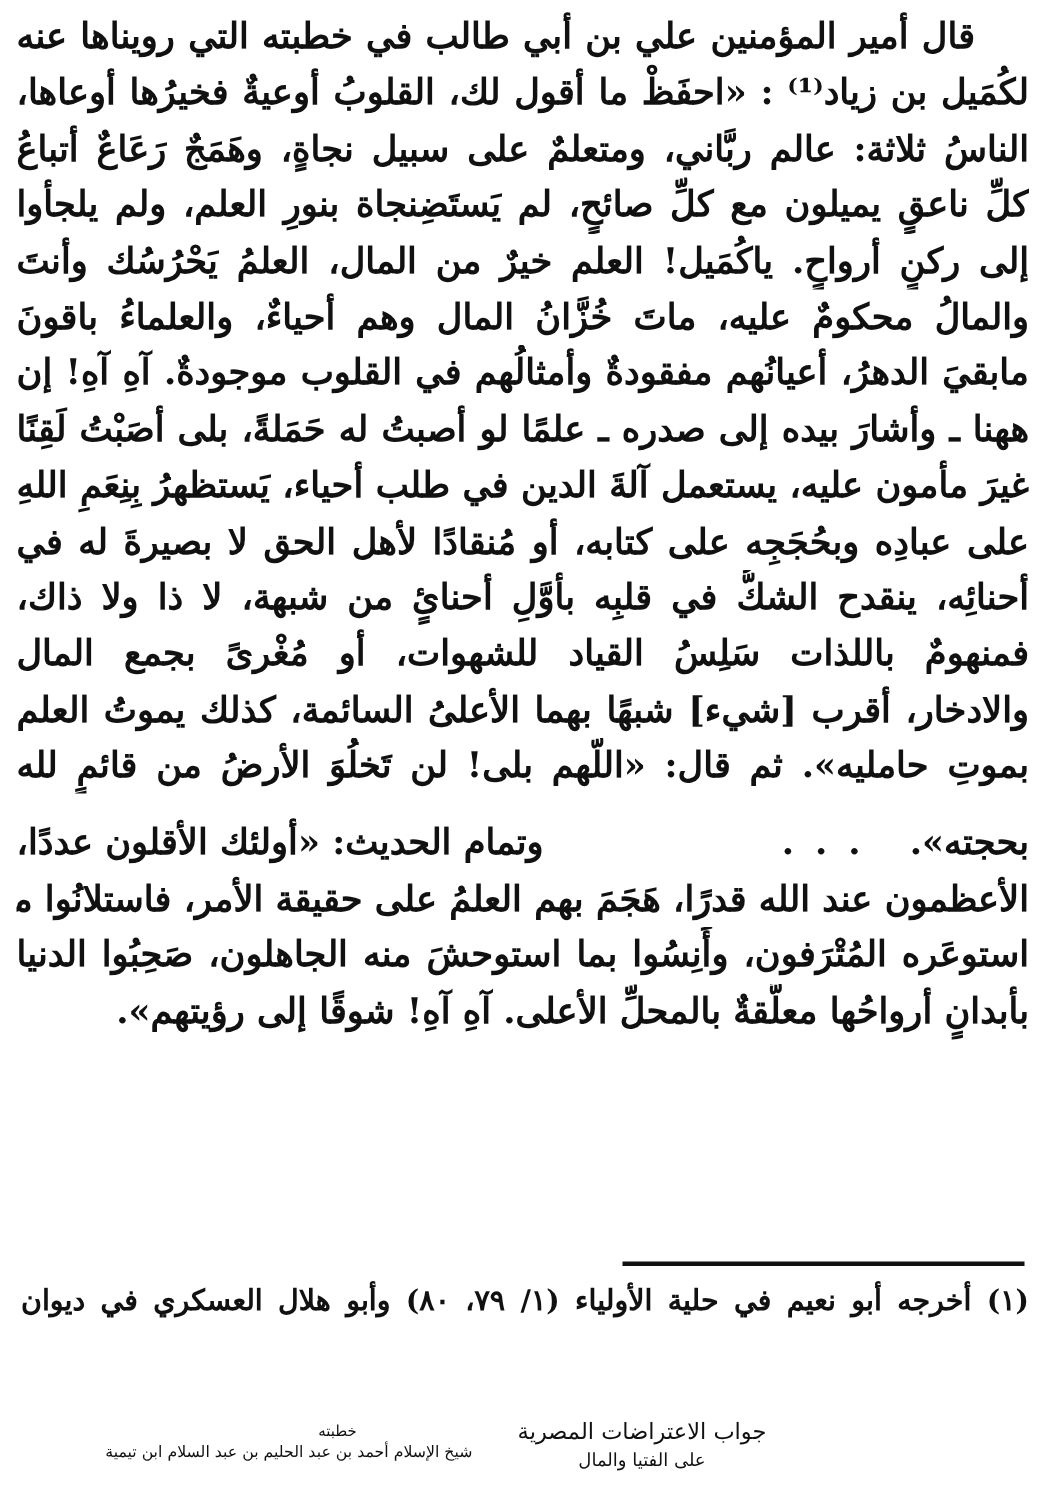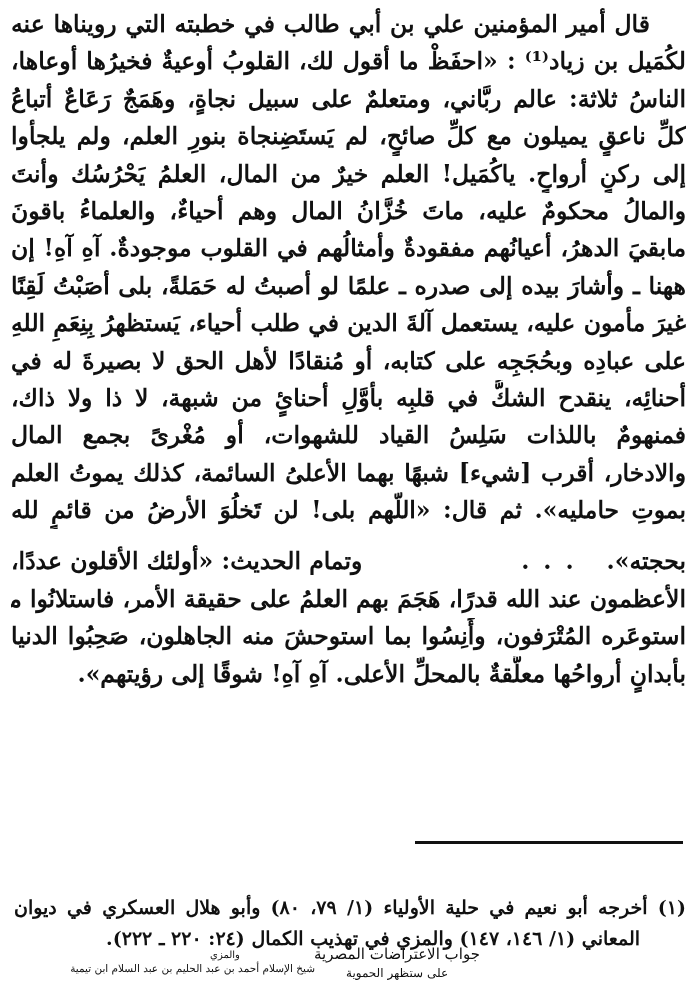--- a/index.html
+++ b/index.html
@@ -10,27 +10,27 @@
                font-size:23.5px; font-weight:bold; }
   .line { display:block; height:37.4px; line-height:37.4px; white-space:nowrap;
           text-align:justify; text-align-last:justify; overflow:hidden; }
   .line.first { padding-right:36px; }
   .line.last { text-align-last:right; }
   .line.split { display:flex; justify-content:space-between; text-align-last:auto; }
   .line.split .right-part { }
   .line.split .dots { letter-spacing:14px; margin-left:140px; }
   .gap { height:14px; }
   .sep { position:absolute; left:415px; width:268px; top:841px; height:3px; background:#111; }
-  .footnote { position:absolute; left:14px; right:14px; top:892px; direction:rtl;
+  .footnote { position:absolute; left:14px; right:14px; top:852px; direction:rtl;
               font-size:19px; font-weight:bold; }
   .footnote .fline { display:block; height:31px; line-height:31px; white-space:nowrap; }
   .footnote .fline.one { text-align:justify; text-align-last:justify; }
   .footnote .fline.two { padding-right:46px; }
   .footer { position:absolute; top:938px; left:0; width:700px; height:60px; direction:rtl; }
-  .footer-title { position:absolute; left:312px; width:170px; top:6px; text-align:center; }
+  .footer-title { position:absolute; left:343px; width:170px; top:6px; text-align:center; }
   .footer-title .t1 { display:block; font-size:15px; line-height:20px; font-family:"DejaVu Serif", serif; }
   .footer-title .t2 { display:block; font-size:12px; line-height:18px; font-family:"DejaVu Serif", serif; }
   .footer-author { position:absolute; left:135px; width:180px; top:10px; text-align:center; }
   .footer-author .a1 { display:block; font-size:10px; line-height:13px; }
   .footer-author .a2 { display:block; font-size:10.5px; line-height:14px; white-space:nowrap; }
 </style>
 </head>
 <body>
 
 <div class="page">
@@ -58,27 +58,26 @@
     </span>
     <span class="line">الأعظمون عند الله قدرًا، هَجَمَ بهم العلمُ على حقيقة الأمر، فاستلانُوا ما</span>
     <span class="line">استوعَره المُتْرَفون، وأَنِسُوا بما استوحشَ منه الجاهلون، صَحِبُوا الدنيا</span>
     <span class="line last">بأبدانٍ أرواحُها معلَّقةٌ بالمحلِّ الأعلى. آهِ آهِ! شوقًا إلى رؤيتهم».</span>
   </div>
 
   <div class="sep"></div>
 
   <div class="footnote">
     <span class="fline one">(١)  أخرجه أبو نعيم في حلية الأولياء (١/ ٧٩، ٨٠) وأبو هلال العسكري في ديوان</span>
-    <span class="fline two">المعاني (١/ ١٤٦، ١٤٧) والمزي في تهذيب الكمال (٢٤: ٢٢٠ ـ ٢٢٢).</span>
   </div>
 
   <div class="footer">
     <div class="footer-title">
       <span class="t1">جواب الاعتراضات المصرية</span>
-      <span class="t2">على ستظهر الحموية</span>
+      <span class="t2">على الفتيا والمال</span>
     </div>
     <div class="footer-author">
-      <span class="a1">والمزي</span>
+      <span class="a1">خطبته</span>
       <span class="a2">شيخ الإسلام أحمد بن عبد الحليم بن عبد السلام ابن تيمية</span>
     </div>
   </div>
 
 </div>
 
 </body></html>

